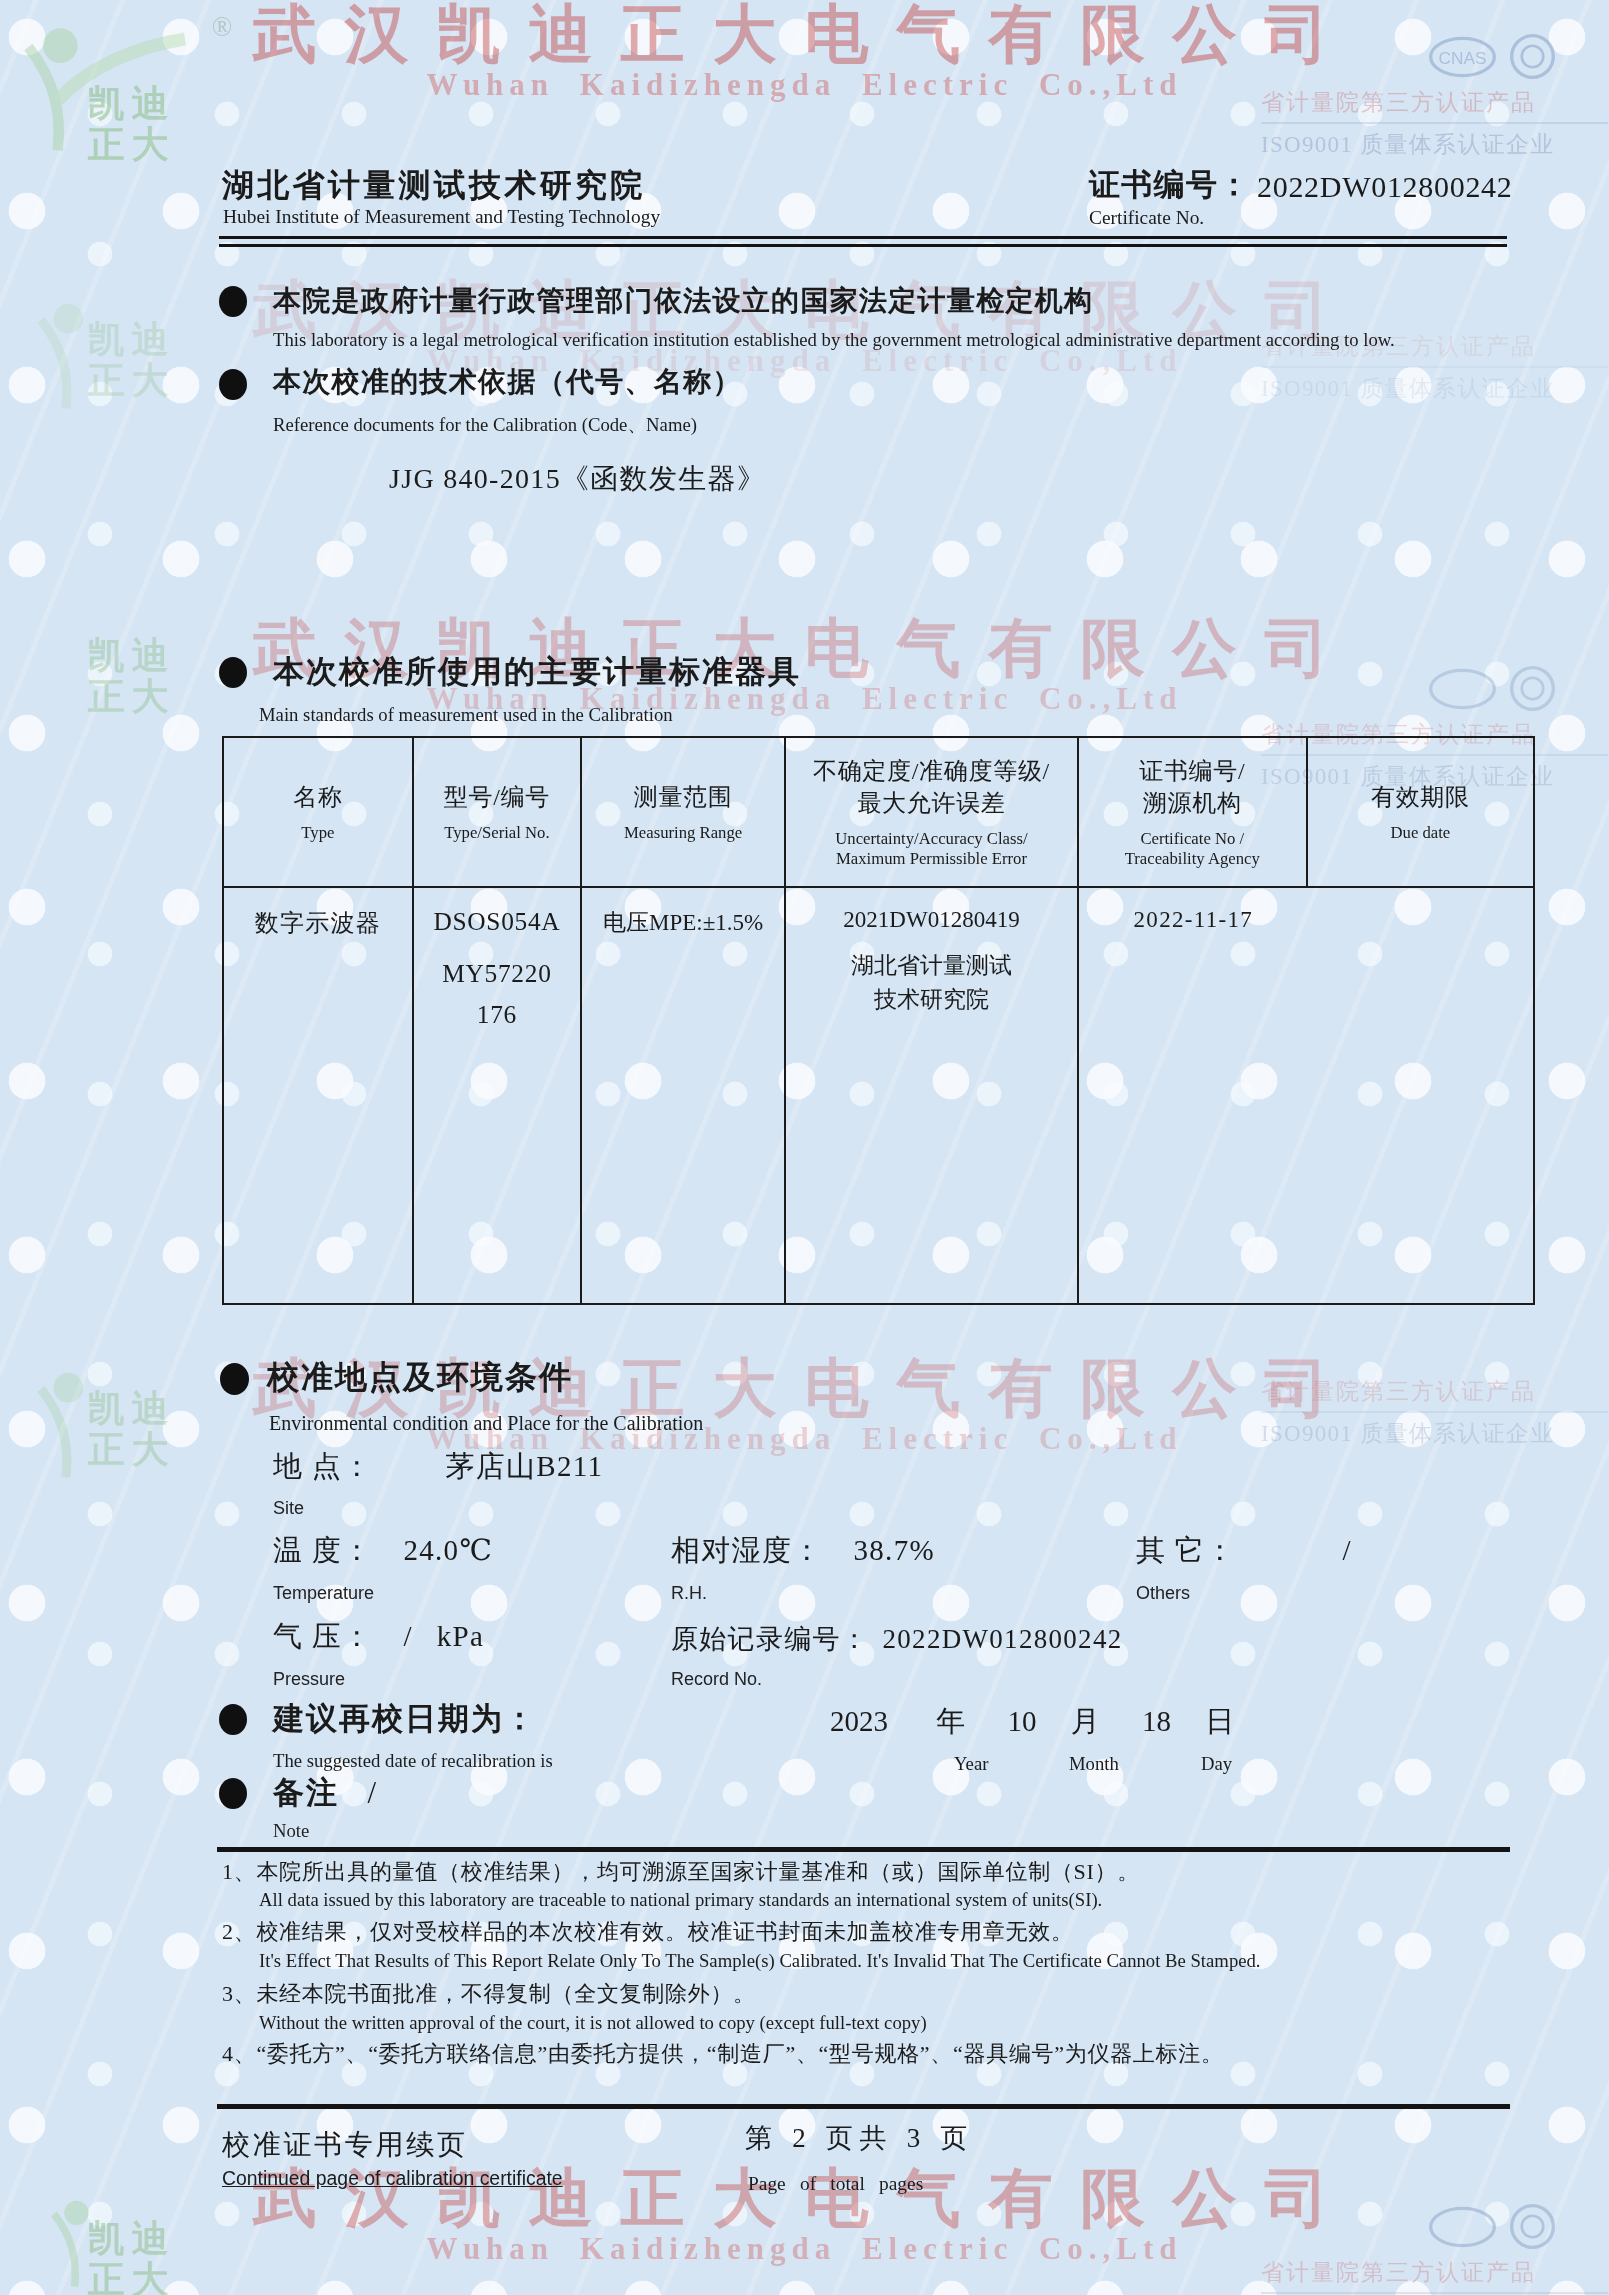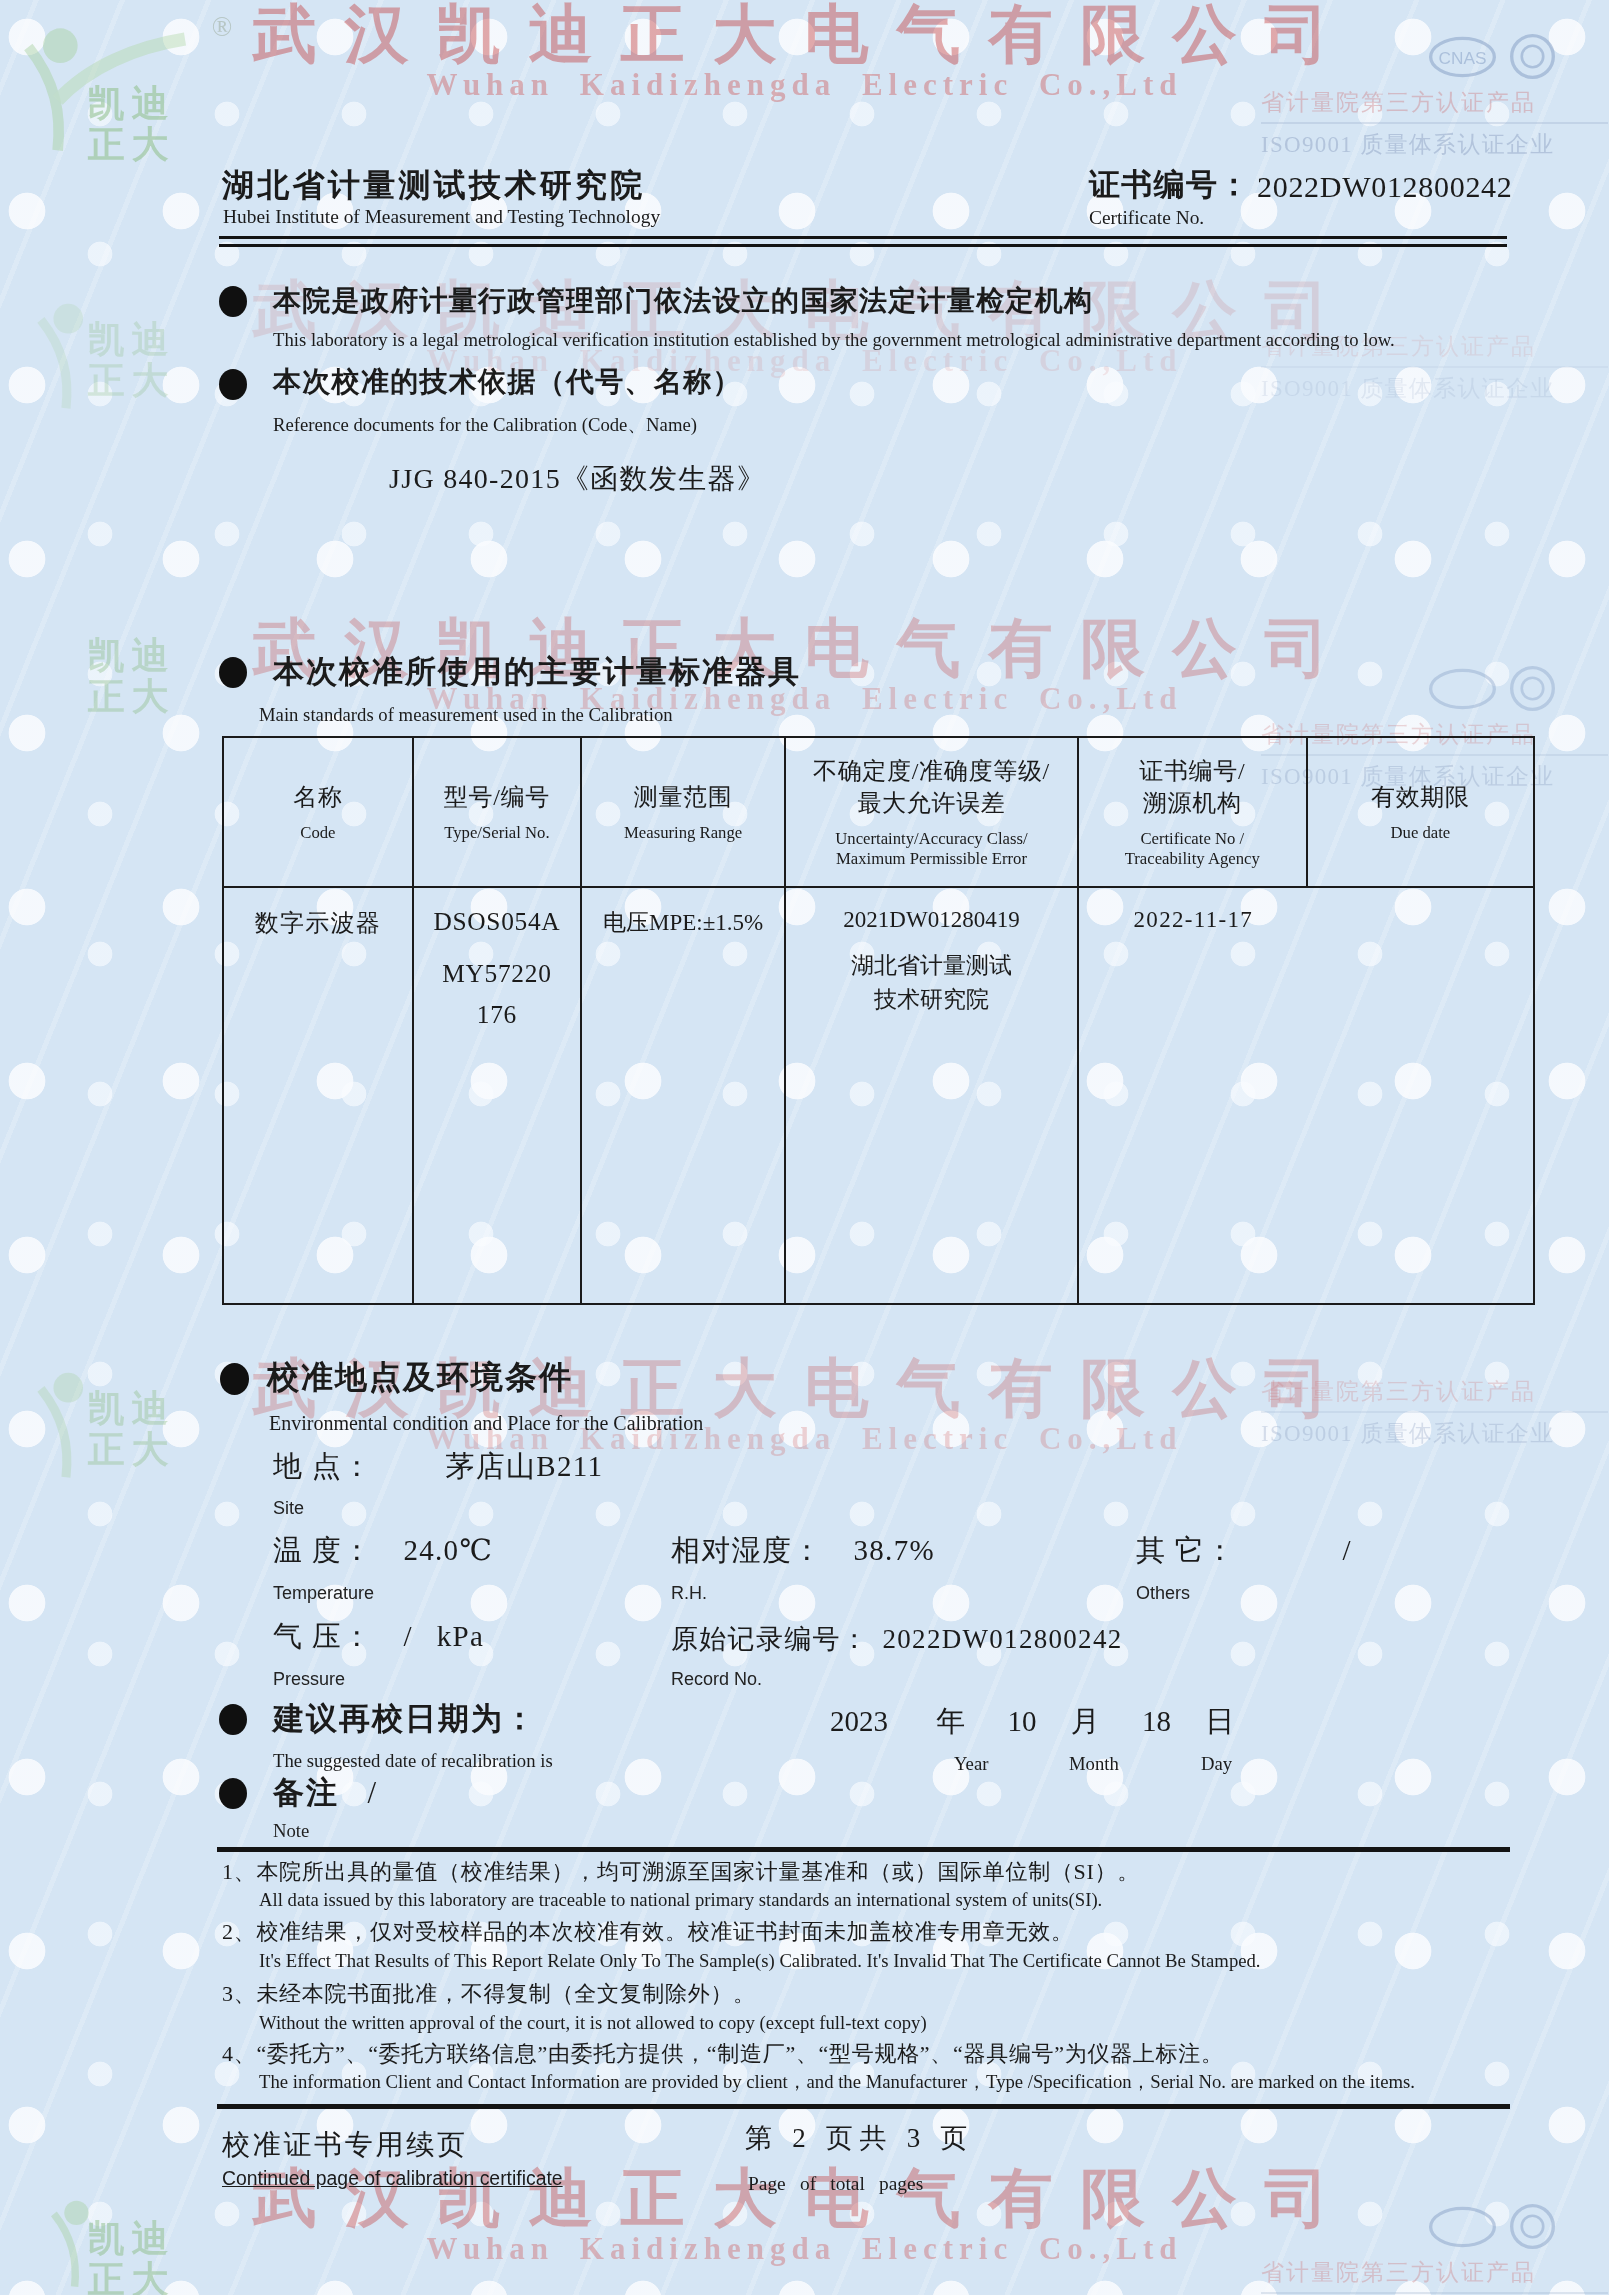--- a/index.html
+++ b/index.html
@@ -219,21 +219,21 @@
   <div class="abs b-en nowrap" style="left:273px; top:412px;">Reference documents for the Calibration (Code、Name)</div>
   <div class="abs jjg nowrap" style="left:389px; top:460px;">JJG 840-2015《函数发生器》</div>
 
   <div class="abs dot" style="left:219px; top:657px;"></div>
   <div class="abs b-cn-lg nowrap" style="left:273px; top:651px;">本次校准所使用的主要计量标准器具</div>
   <div class="abs b-en nowrap" style="left:259px; top:704px;">Main standards of measurement used in the Calibration</div>
 
   <div class="tbl">
     <div class="cell hcell">
       <div class="h-cn">名称</div>
-      <div class="h-en">Code</div>
+      <div class="h-en">Type</div>
     </div>
     <div class="cell hcell">
       <div class="h-cn">型号/编号</div>
       <div class="h-en">Type/Serial No.</div>
     </div>
     <div class="cell hcell">
       <div class="h-cn">测量范围</div>
       <div class="h-en">Measuring Range</div>
     </div>
     <div class="cell hcell">
@@ -327,21 +327,20 @@
 
   <div class="abs rule" style="left:217px; top:1847px; width:1293px;"></div>
 
   <div class="abs note-cn" style="left:222px; top:1857px;">1、本院所出具的量值（校准结果），均可溯源至国家计量基准和（或）国际单位制（SI）。</div>
   <div class="abs note-en nowrap" style="left:259px; top:1888px;">All data issued by this laboratory are traceable to national primary standards an international system of units(SI).</div>
   <div class="abs note-cn" style="left:222px; top:1917px;">2、校准结果，仅对受校样品的本次校准有效。校准证书封面未加盖校准专用章无效。</div>
   <div class="abs note-en nowrap" style="left:259px; top:1949px;text-align:center;">It's Effect That Results of This Report Relate Only To The Sample(s) Calibrated. It's Invalid That The Certificate Cannot Be Stamped.</div>
   <div class="abs note-cn" style="left:222px; top:1979px;">3、未经本院书面批准，不得复制（全文复制除外）。</div>
   <div class="abs note-en nowrap" style="left:259px; top:2011px;">Without the written approval of the court, it is not allowed to copy (except full-text copy)</div>
   <div class="abs note-cn" style="left:222px; top:2039px;">4、“委托方”、“委托方联络信息”由委托方提供，“制造厂”、“型号规格”、“器具编号”为仪器上标注。</div>
-  <div class="abs note-en" style="left:259px; top:2070px; width:1189px;">The information Client and Contact Information are provided by client，and the Manufacturer，Type /Specification，Serial No. are marked on the items.</div>
 
   <div class="abs rule" style="left:217px; top:2104px; width:1293px;"></div>
 
   <div class="abs foot-cn nowrap" style="left:222px; top:2126px;">校准证书专用续页</div>
   <div class="abs foot-en sans nowrap" style="left:222px; top:2167px;text-decoration:underline;">Continued page of calibration certificate</div>
   <div class="abs page-cn nowrap" style="left:745px; top:2120px;">第 2 页共 3 页</div>
   <div class="abs page-en nowrap" style="left:748px; top:2173px;">Page of total pages</div>
 
 </div>
 

